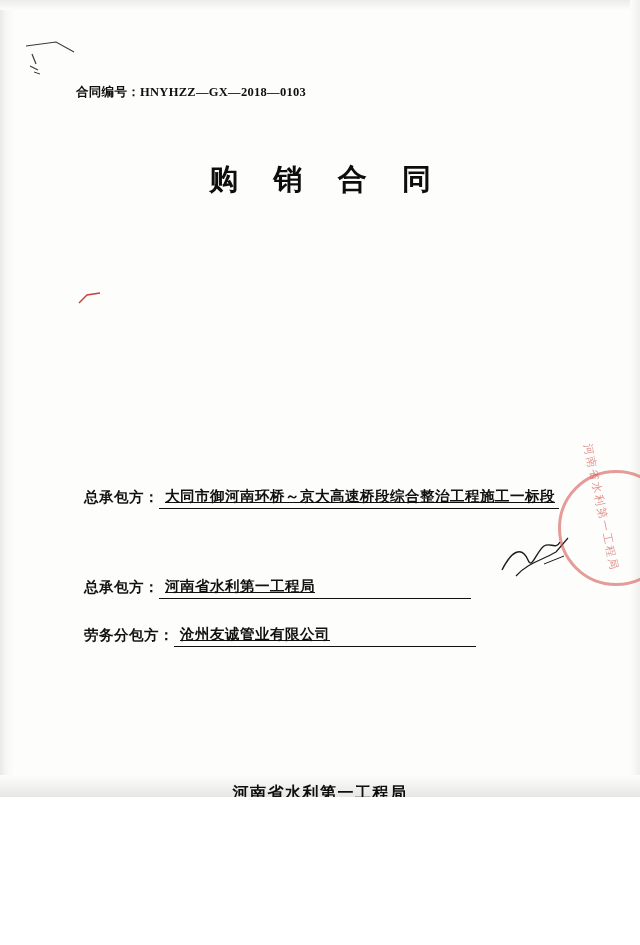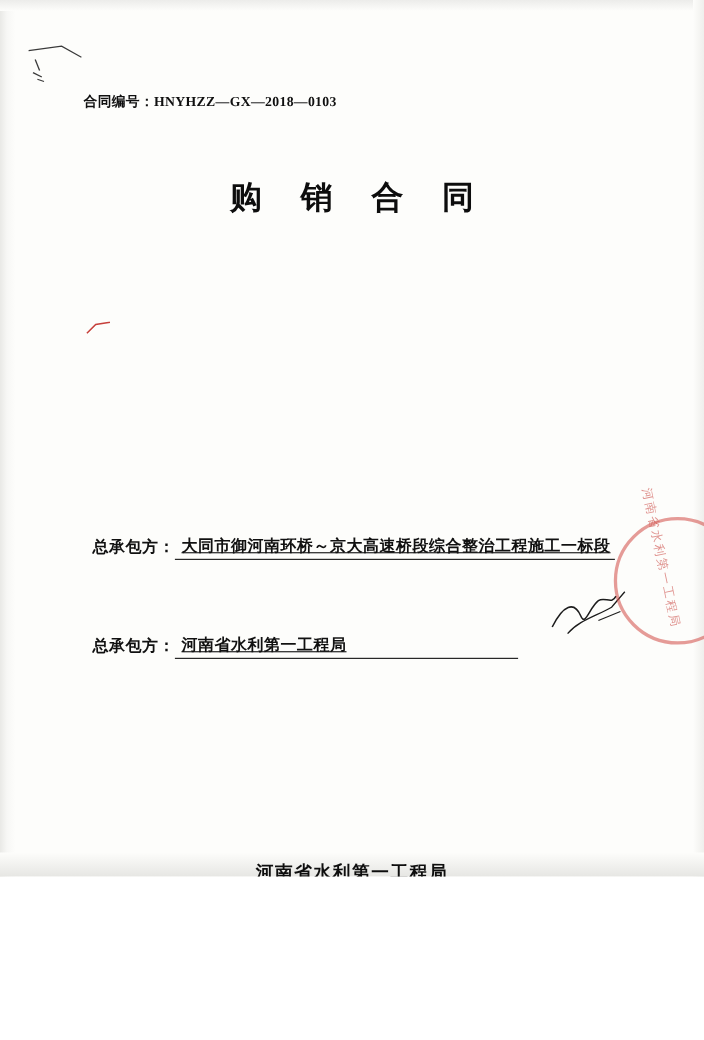--- a/index.html
+++ b/index.html
@@ -188,20 +188,24 @@
   <div class="field-row" id="row-project">
     <span class="field-label">总承包方：</span>
     <span class="field-value">大同市御河南环桥～京大高速桥段综合整治工程施工一标段</span>
   </div>
 
   <div class="field-row" id="row-contractor">
     <span class="field-label">总承包方：</span>
     <span class="field-value">河南省水利第一工程局</span>
   </div>
 
+  <div class="field-row" id="row-subcontractor">
+    <span class="field-label">劳务分包方：</span>
+    <span class="field-value">沧州友诚管业有限公司</span>
+  </div>
 
   <svg class="signature" viewBox="0 0 80 56">
     <path d="M4 40 C14 20, 24 16, 30 30 C34 40, 38 22, 46 16 C52 12, 58 20, 62 12" stroke="#1d1d1d" stroke-width="1.4" fill="none"></path>
     <path d="M18 46 C28 34, 44 30, 58 22 L70 8" stroke="#1d1d1d" stroke-width="1.2" fill="none"></path>
     <path d="M46 34 L66 26" stroke="#1d1d1d" stroke-width="1" fill="none"></path>
   </svg>
 
   <div class="seal"></div>
   <div class="seal-inner">河南省水利第一工程局</div>
 

